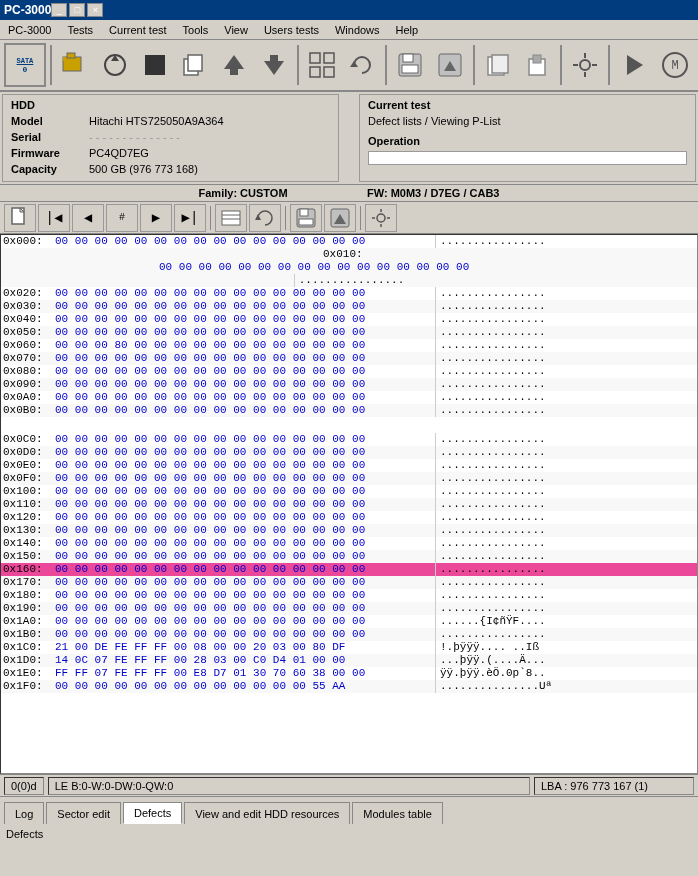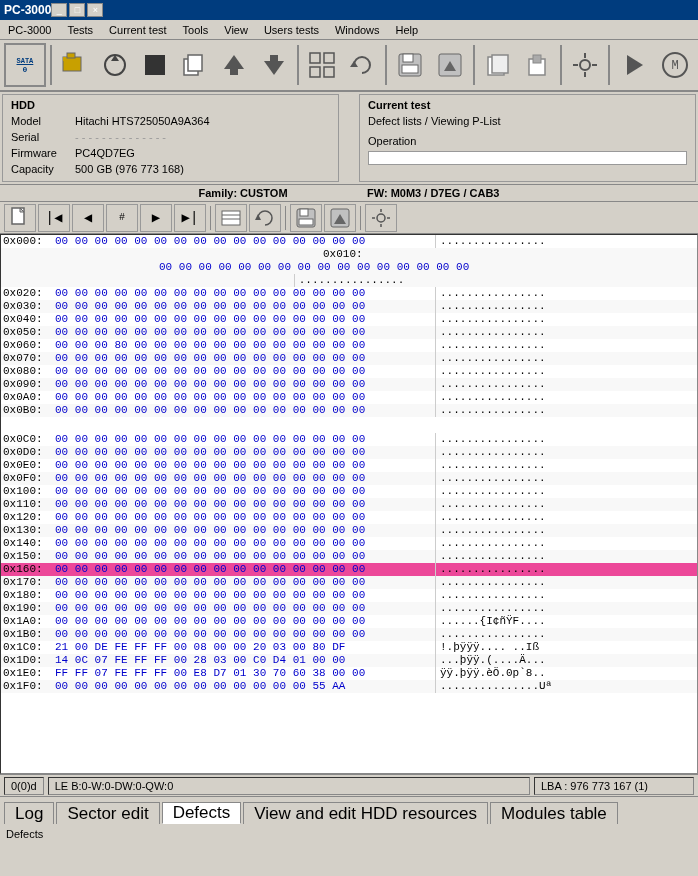--- a/index.html
+++ b/index.html
@@ -19,21 +19,21 @@
     .toolbar-btn { width: 40px; height: 44px; background: #d4d0c8; border: 1px solid transparent; display: flex; flex-direction: column; align-items: center; justify-content: center; cursor: pointer; font-size: 18px; }
     .toolbar-separator { width: 2px; height: 40px; background: #888; margin: 0 2px; }
     .sata-icon { width: 44px; height: 44px; background: #d4d0c8; border: 2px solid #888; display: flex; flex-direction: column; align-items: center; justify-content: center; font-size: 8px; font-weight: bold; }
 
     
     .info-panel { display: flex; gap: 16px; background: #d4d0c8; border-bottom: 1px solid #888; }
     .info-left { flex: 1; padding: 4px 8px; border: 1px solid #999; margin: 2px; background: #d4d0c8; }
     .info-right { flex: 1; padding: 4px 8px; border: 1px solid #999; margin: 2px; background: #d4d0c8; }
     .info-title { font-family: Arial, sans-serif; font-size: 11px; font-weight: bold; margin-bottom: 2px; }
     .info-row { display: flex; font-family: Arial, sans-serif; font-size: 11px; line-height: 16px; }
-    .info-label { width: 64px; font-weight: normal; }
+    .info-label { width: 78px; font-weight: bold; }
     .info-value { flex: 1; }
 
     
     .family-bar { background: #d4d0c8; text-align: center; font-family: Arial, sans-serif; font-size: 11px; padding: 2px 0; border-bottom: 1px solid #888; font-weight: bold; }
 
     
     .hex-toolbar { background: #d4d0c8; height: 32px; display: flex; align-items: center; padding: 0 4px; border-bottom: 1px solid #888; gap: 2px; }
     .hex-btn { width: 32px; height: 28px; background: #d4d0c8; border: 1px solid #999; display: flex; align-items: center; justify-content: center; cursor: pointer; font-size: 14px; }
     .hex-separator { width: 1px; height: 24px; background: #888; margin: 0 2px; }
 
@@ -45,21 +45,21 @@
     .hex-bytes { color: #0000dd; display: flex; flex-wrap: wrap; flex: 1; gap: 0 4px; width: 380px; min-width: 380px; }
     .hex-ascii { color: black; border-left: 1px solid #ccc; padding-left: 4px; flex: 1; }
 
     
     .status-bar { background: #d4d0c8; height: 22px; display: flex; align-items: center; border-top: 1px solid #888; font-family: Arial, sans-serif; font-size: 11px; padding: 0 4px; gap: 4px; }
     .status-cell { border: 1px inset #888; padding: 1px 6px; height: 18px; display: flex; align-items: center; }
     .status-cell-wide { flex: 1; }
 
     
     .tab-bar { background: #d4d0c8; height: 28px; display: flex; align-items: flex-end; border-top: 1px solid #888; padding: 0 4px; gap: 2px; }
-    .tab { height: 22px; padding: 0 10px; border: 1px solid #888; border-bottom: none; background: #d4d0c8; display: flex; align-items: center; cursor: pointer; font-family: Arial, sans-serif; font-size: 17px; }
+    .tab { height: 22px; padding: 0 10px; border: 1px solid #888; border-bottom: none; background: #d4d0c8; display: flex; align-items: center; cursor: pointer; font-family: Arial, sans-serif; font-size: 11px; }
     .tab.active { background: white; border-bottom: 1px solid white; }
 
     
     .bottom-label { background: #d4d0c8; height: 20px; font-family: Arial, sans-serif; font-size: 11px; display: flex; align-items: center; padding: 0 6px; }
   </style>
 </head>
 <body>
 
 <div class="title-bar">
   <span style="font-size:12px; font-weight:bold;">PC-3000</span>

